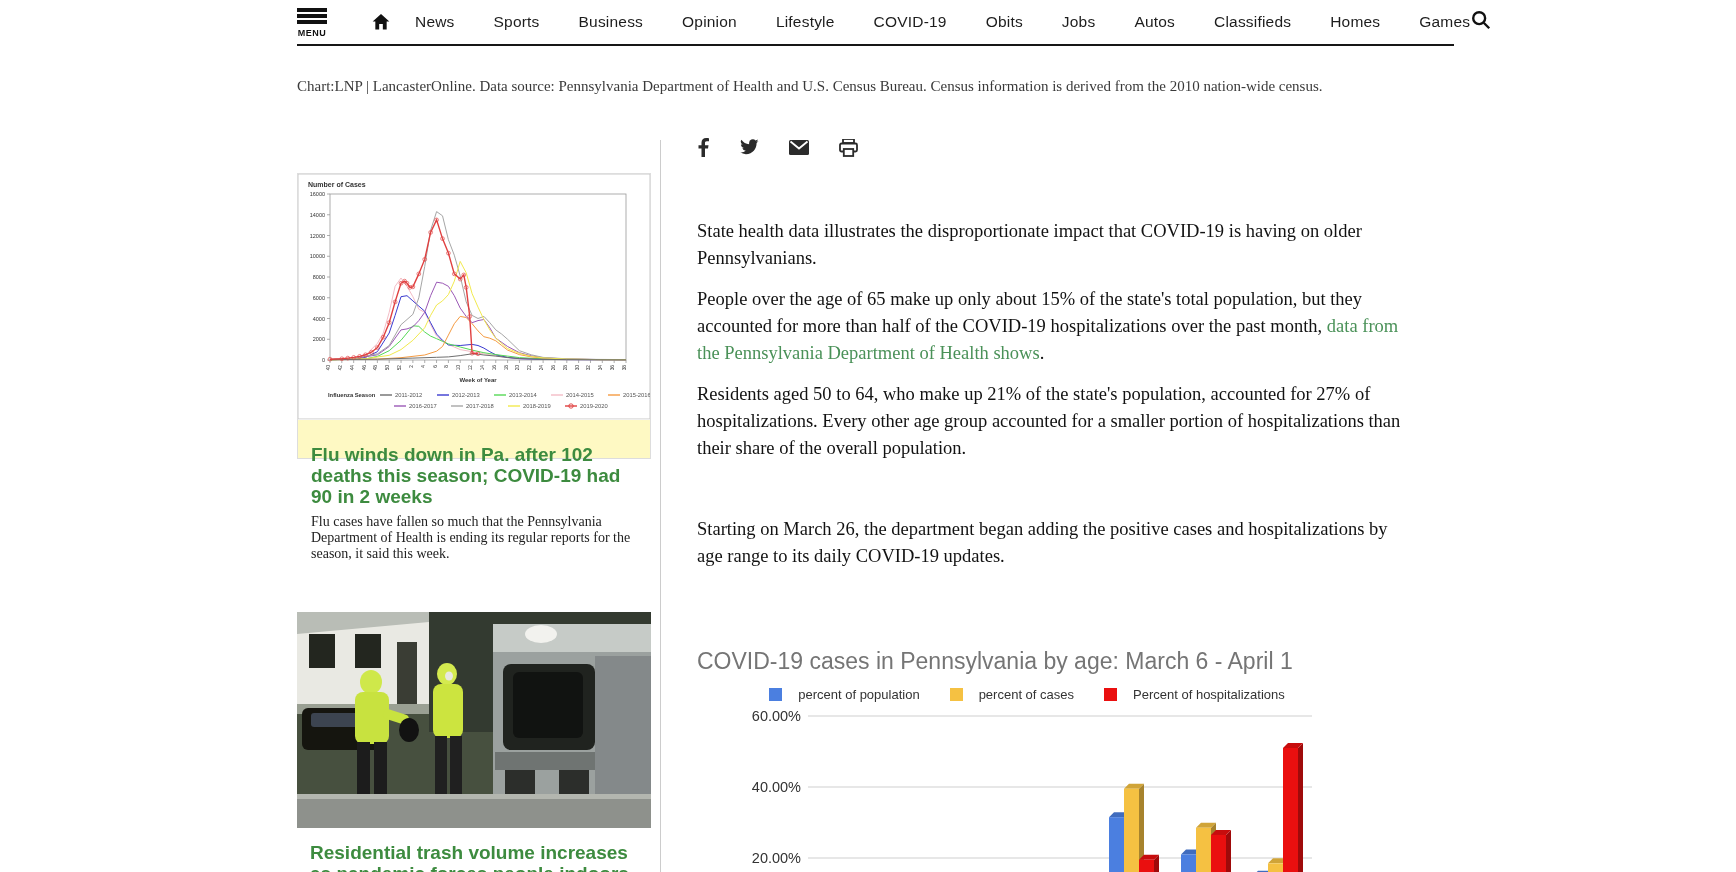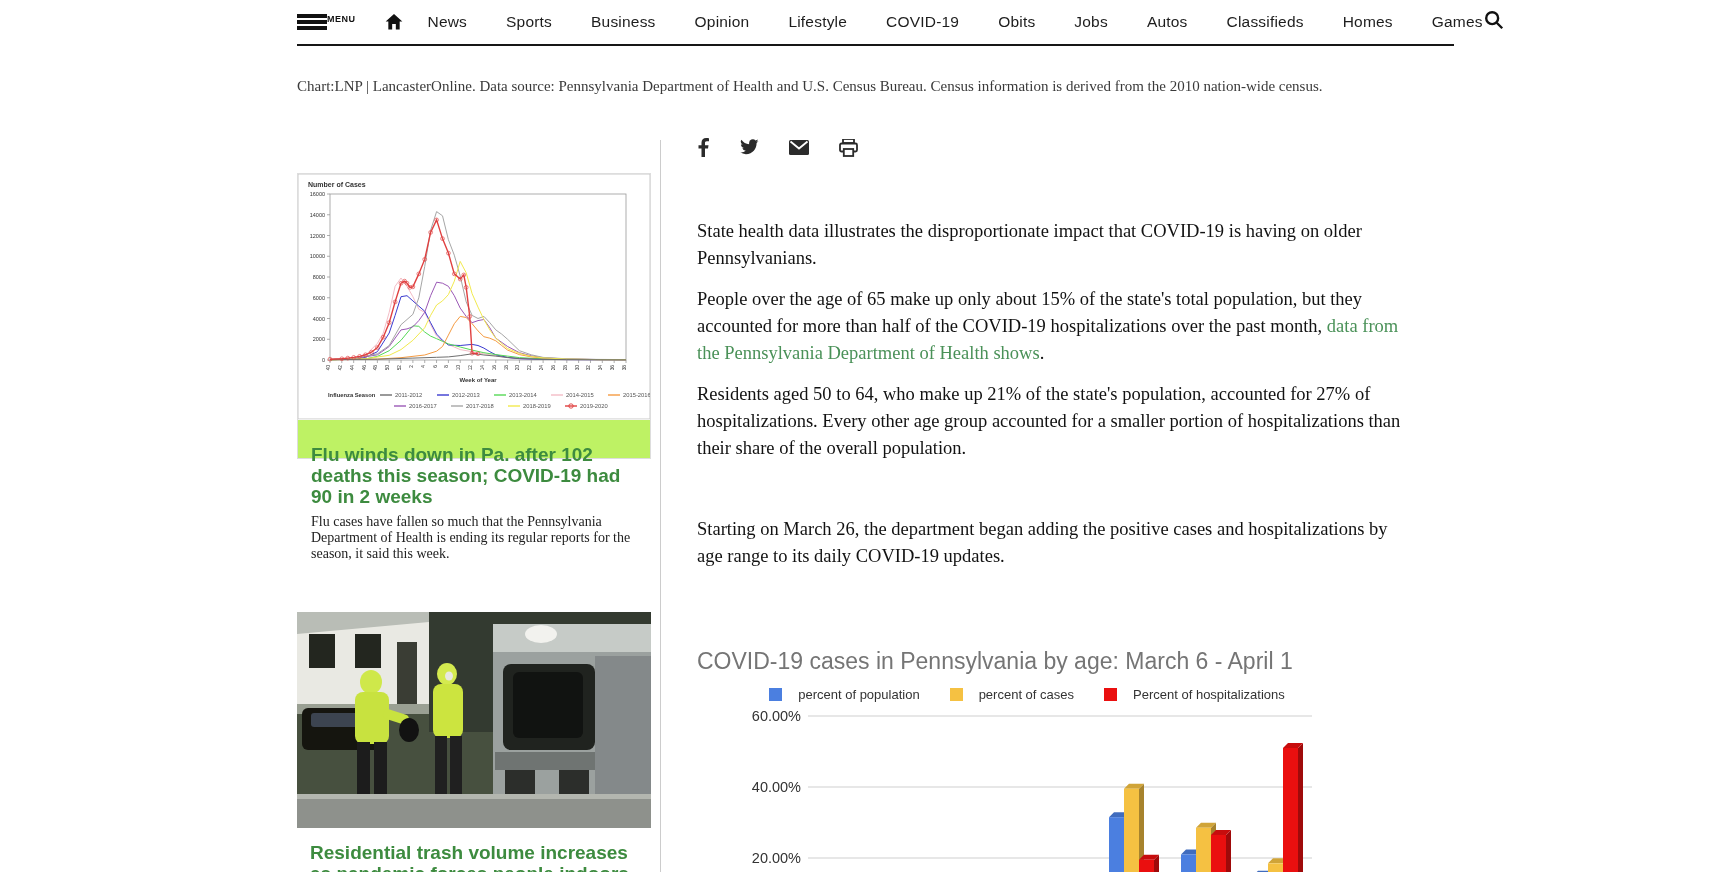--- a/index.html
+++ b/index.html
@@ -2,35 +2,35 @@
 <html><head>
 <meta charset="utf-8">
 <style>
   * { margin:0; padding:0; box-sizing:border-box; }
   html,body { width:1736px; height:872px; overflow:hidden; background:#fff;
               font-family:"Liberation Sans", sans-serif; position:relative; }
 
   
   .nav-inner { position:absolute; left:297px; top:0; width:1157px; height:46px;
                border-bottom:2px solid #161616; display:flex; align-items:center; }
-  .menu-btn { display:flex; flex-direction:row; margin-right:28px; cursor:pointer; }
+  .menu-btn { display:flex; flex-direction:column; align-items:center; margin-right:44px; cursor:pointer; }
   .hamburger span { display:block; width:30px; height:4px; background:#111; margin:2px 0; }
   .menu-label { font-size:9px; letter-spacing:.5px; color:#111; margin-top:2px; font-weight:600; }
   .home-ic { margin-right:24px; display:flex; align-items:center; }
   .nav-items { display:flex; gap:39px; align-items:center; }
   .nav-item { font-size:15.5px; color:#1d1d1d; font-weight:500; letter-spacing:.2px; cursor:pointer; white-space:nowrap; }
   .search-ic { margin-left:auto; margin-right:8px; cursor:pointer; }
 
   
   .caption { position:absolute; left:297px; top:78px; width:1100px;
              font-family:"Liberation Serif", serif; font-size:15px; color:#3a3a3a; }
 
   
   .card1 { position:absolute; left:297px; top:173px; width:354px; height:286px;
-           border:1px solid #ddd; background:#bef264; }
+           border:1px solid #ddd; background:#fef9c3; }
   .thumb-wrap { width:100%; height:246px; border-bottom:1px solid #eee; }
   .story-headline { font-size:19px; line-height:21px; font-weight:700; color:#3d8b3f;
                     padding:24px 13px 0 13px; cursor:pointer; }
   .story-summary { font-family:"Liberation Serif", serif; font-size:14px; line-height:16px;
                    color:#222; padding:7px 13px 0 13px; }
   .card2 { position:absolute; left:297px; top:612px; width:354px; }
   .card2 .story-headline { padding:10px 0 0 13px; }
 
   .v-divider { position:absolute; left:660px; top:140px; width:1px; height:732px; background:#ccc; }
 

